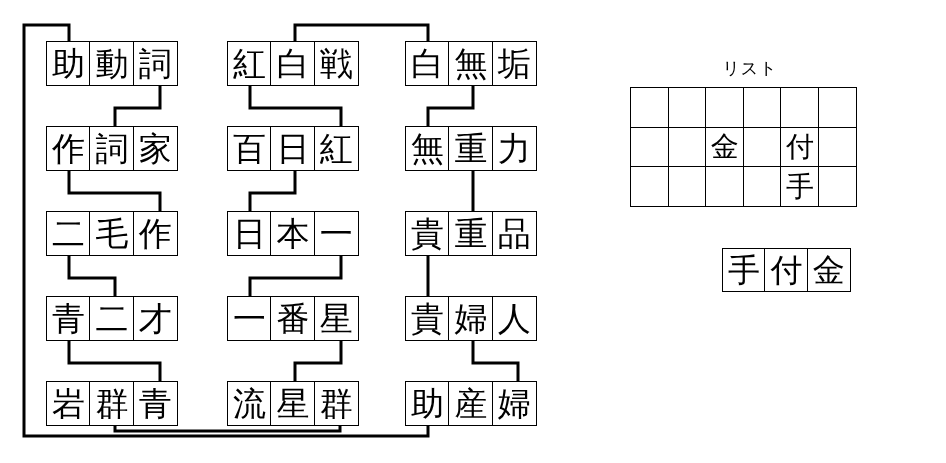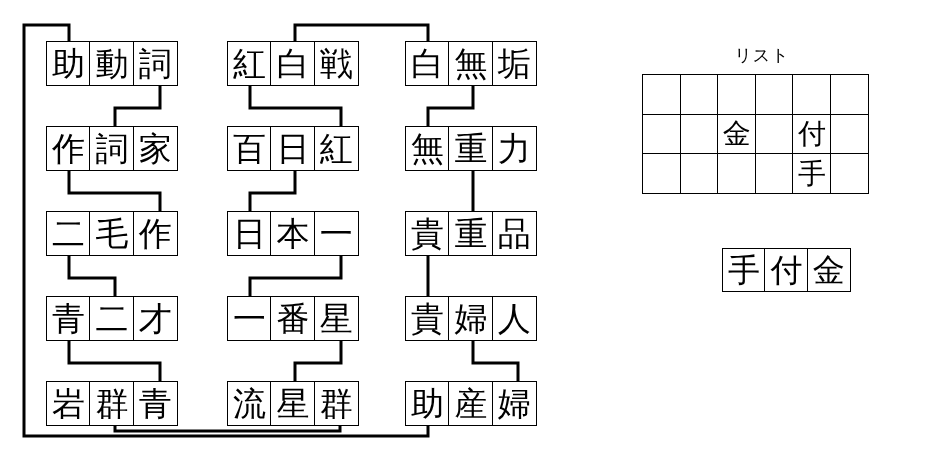--- a/index.html
+++ b/index.html
@@ -24,21 +24,21 @@
     color:#000;
     background:#fff;
     font-family:"DejaVu Sans","Liberation Sans",sans-serif;
   }
   .cell:first-child{margin-left:0;}
 
   
   #wires{position:absolute;left:0;top:0;width:946px;height:463px;pointer-events:none;}
 
   
-  #list-panel{position:absolute;left:630px;top:44px;width:240px;margin-left:12px;}
+  #list-panel{position:absolute;left:630px;top:57px;width:240px;}
   #list-title{
     text-align:center;font-size:17px;color:#000;
     margin-bottom:7px;letter-spacing:1px;
     font-family:"DejaVu Sans","Liberation Sans",sans-serif;
   }
   .grid{display:flex;flex-direction:column;}
   .grid-row{display:flex;margin-top:-1.4px;}
   .grid-row:first-child{margin-top:0;}
   .grid-cell{
     width:39px;height:41px;

